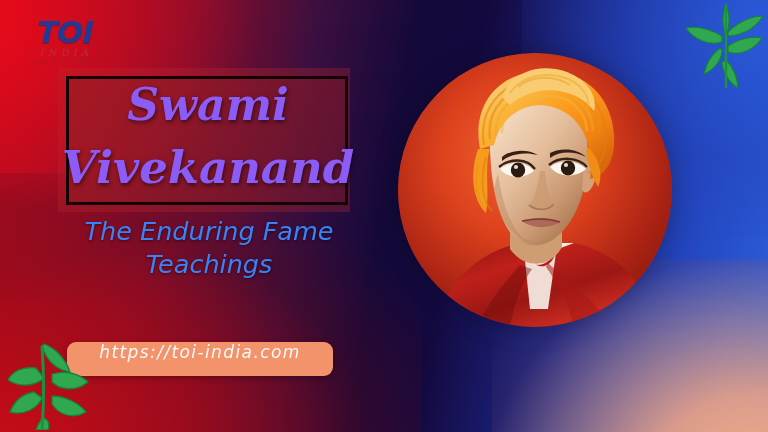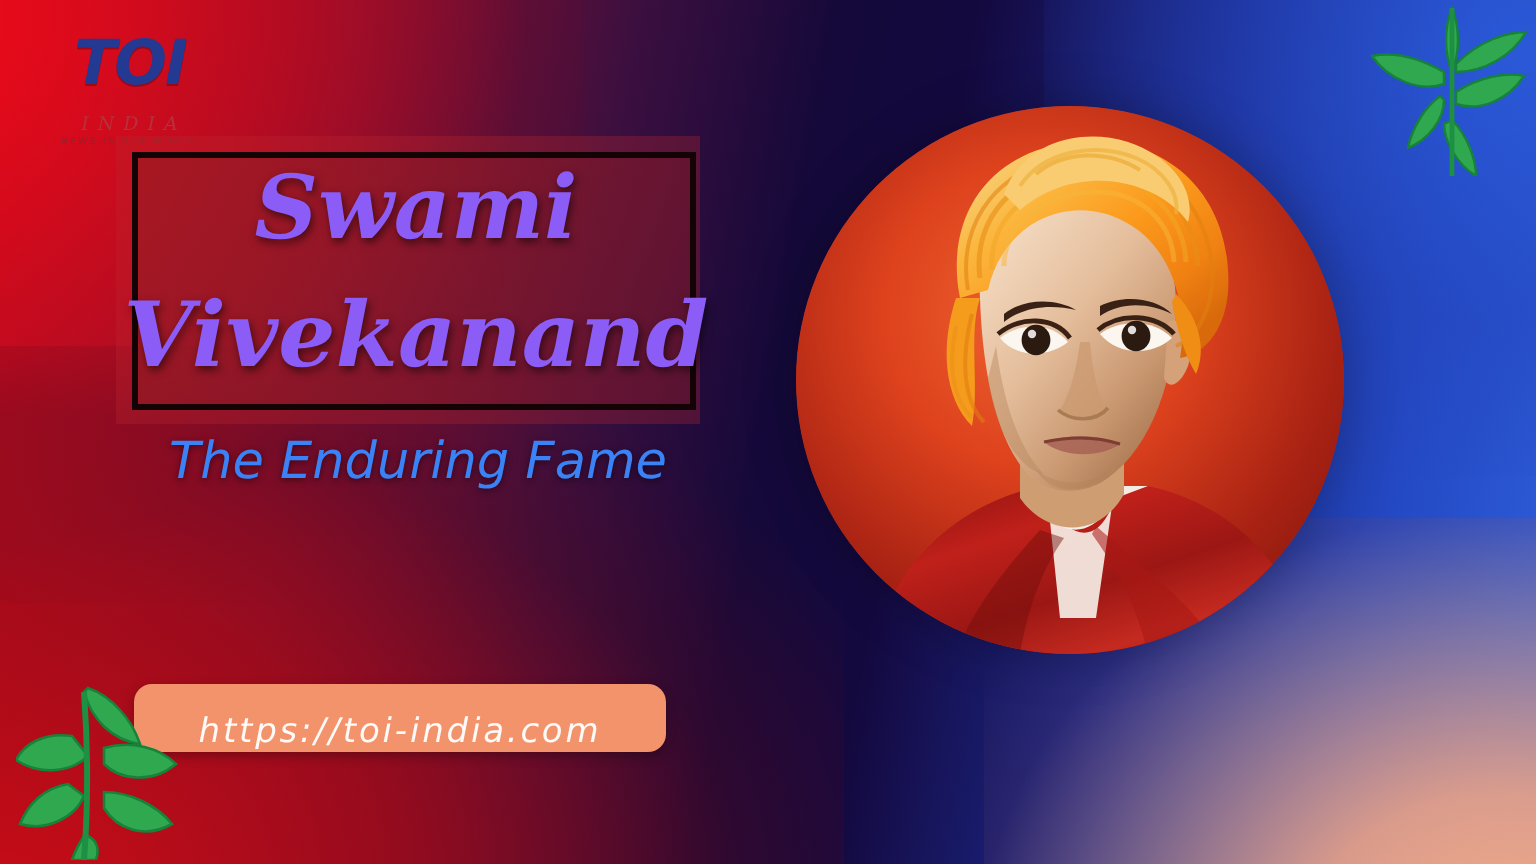--- a/index.html
+++ b/index.html
@@ -92,21 +92,21 @@
   .logo-main {
     font-family: "DejaVu Sans", sans-serif;
     font-weight: bold;
     font-size: 31px;
     letter-spacing: -1px;
     color: #243a92;
     line-height: 0.95;
     text-shadow: 0 1px 0 rgba(0,0,0,0.25);
   }
   .logo-sub {
-    margin-top: 11px;
+    margin-top: 1px;
     font-family: "DejaVu Serif", serif;
     font-size: 9.5px;
     letter-spacing: 4.5px;
     color: #b8303c;
     line-height: 1;
     text-indent: 4px;
   }
   .logo-tag {
     margin-top: 2px;
     font-family: "DejaVu Sans", sans-serif;
@@ -185,21 +185,21 @@
   
   .url-pill {
     position: absolute;
     left: 67px;
     top: 342px;
     width: 266px;
     height: 34px;
     border-radius: 9px;
     background: #f2936c;
     display: flex;
-    align-items: flex-end;
+    align-items: flex-start;
     justify-content: center;
     box-shadow: 0 2px 6px rgba(0,0,0,0.3);
   }
   .url-text {
     font-family: "DejaVu Sans", sans-serif;
     font-size: 17px;
     letter-spacing: 1.4px;
     color: #fdfaf8;
     white-space: nowrap;
   }
@@ -325,20 +325,21 @@
 
   <div class="title-outer"></div>
   <div class="title-box"></div>
   <div class="title-text">
     <div>Swami</div>
     <div class="title-line2">Vivekanand</div>
   </div>
 
   <div class="subtitle">
     <div>The Enduring Fame</div>
+    <div>Teachings</div>
   </div>
 
   <div class="url-pill">
     <span class="url-text">https://toi-india.com</span>
   </div>
 
   <div class="leaf-tr">
     <svg viewBox="0 0 104 86" xmlns="http://www.w3.org/2000/svg" aria-hidden="true">
       <g fill="#2fa84f" stroke="#17823a" stroke-width="1.2">
         <path d="M66 2 C 70 12 70 24 66 34 C 62 24 62 12 66 2 Z"></path>

